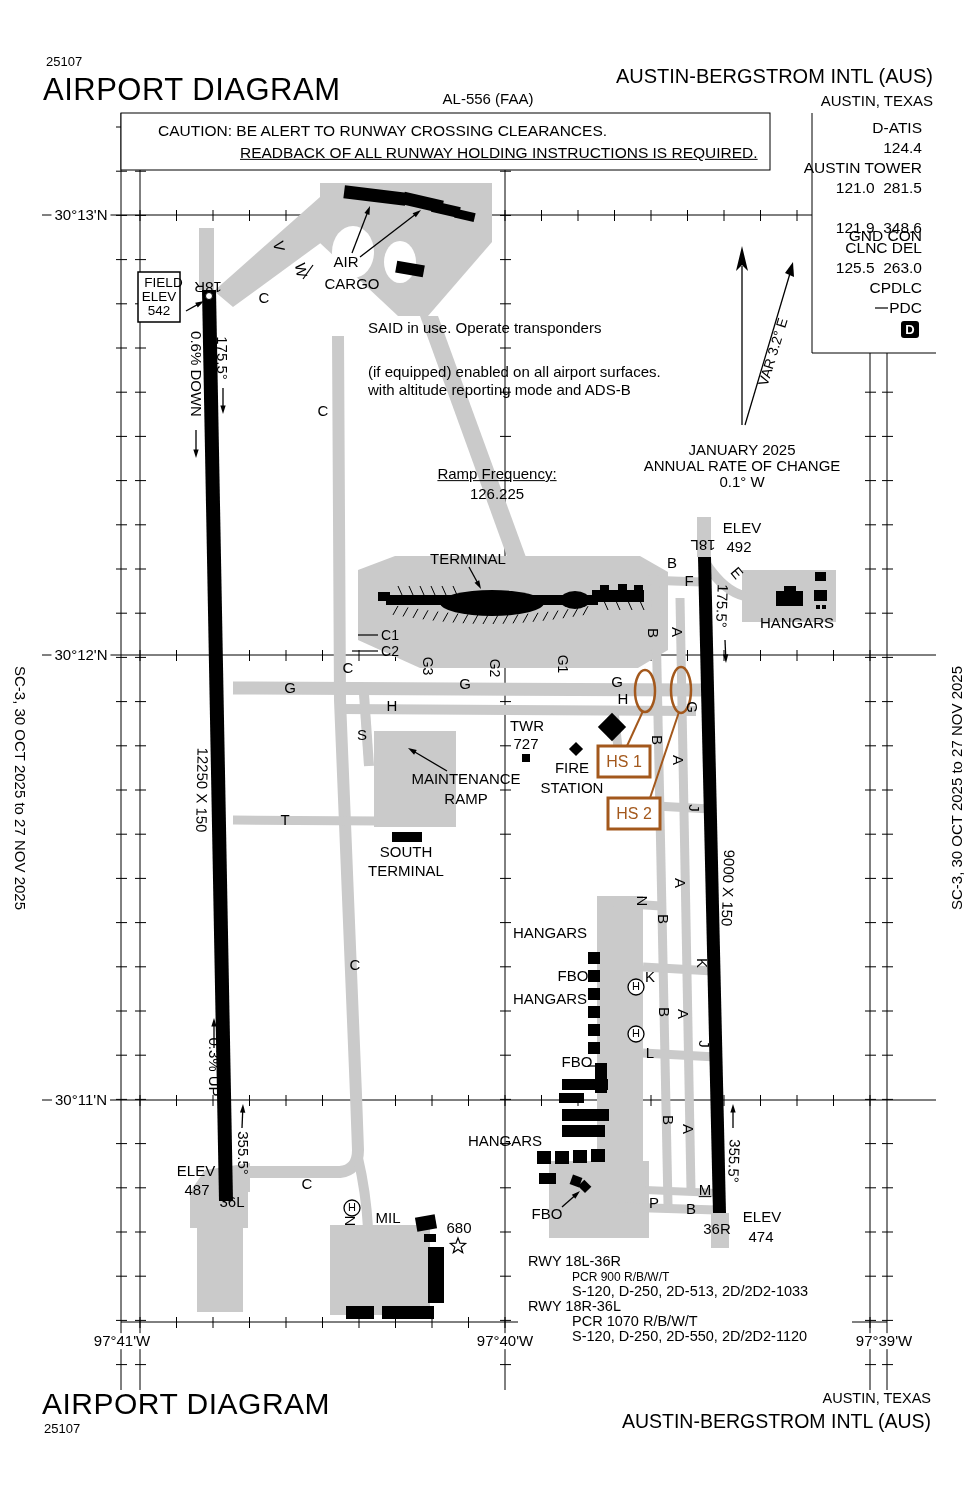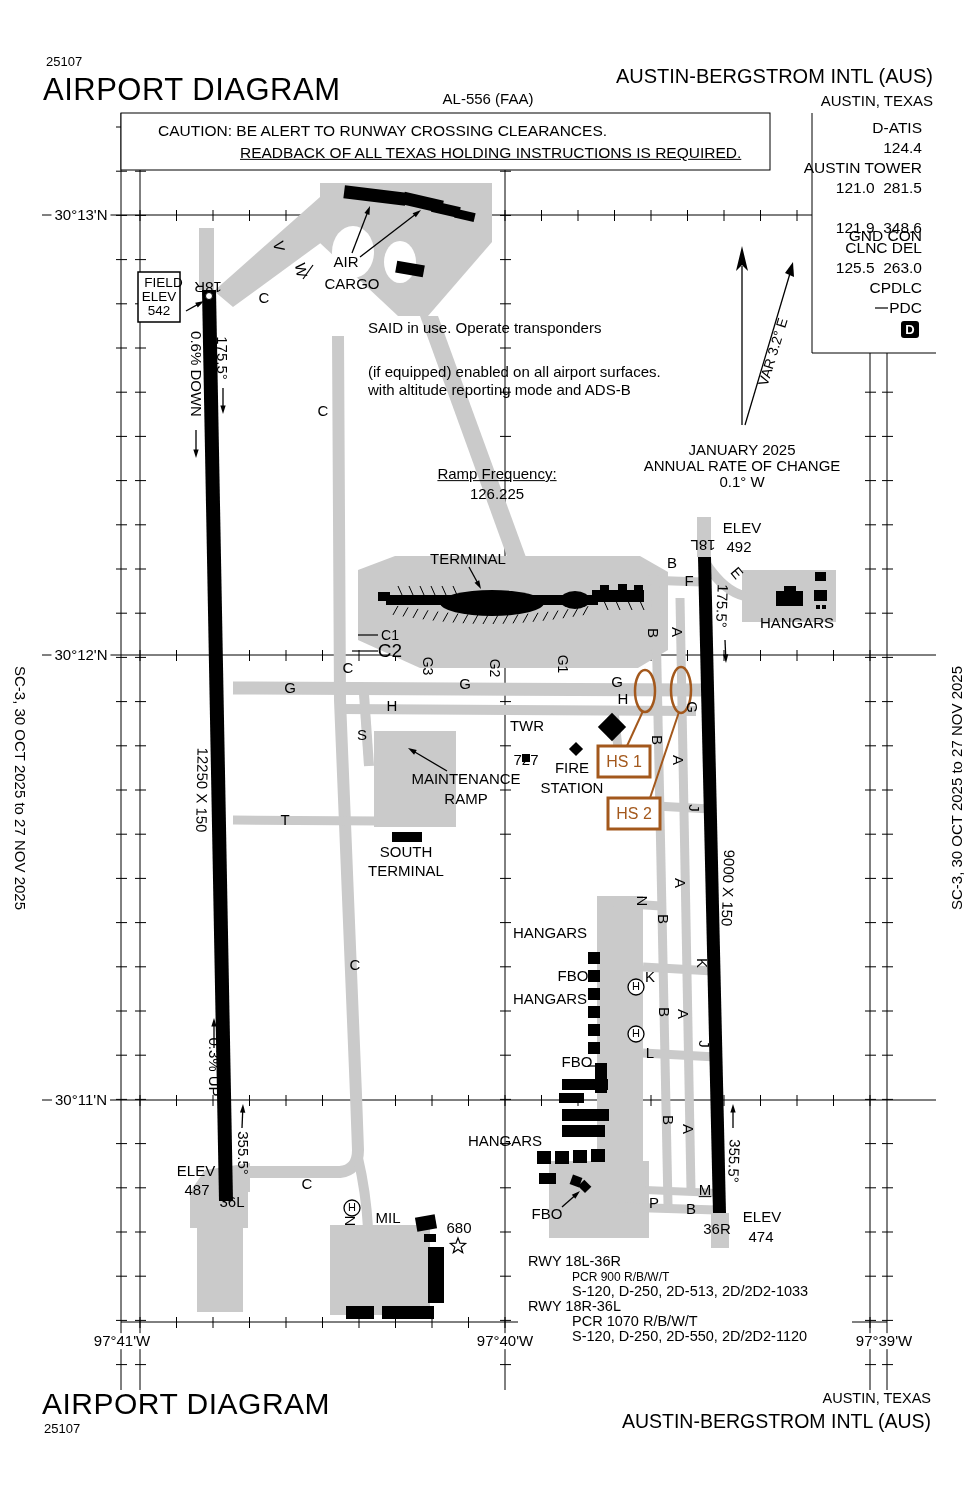--- a/index.html
+++ b/index.html
@@ -457,21 +457,21 @@
   <div class="lbl" style="left:957px;top:788px;font-size:15px;transform:translate(-50%,-50%) rotate(-90deg)">SC-3, 30 OCT 2025 to 27 NOV 2025</div>
 
   <div id="map-labels">
       <div class="lbl" style="left: 81px; top: 215px; font-size: 15px; transform: translate(-50%, -50%) rotate(0deg); background: rgb(255, 255, 255); padding: 0px 3px;">30°13'N</div>
       <div class="lbl" style="left: 81px; top: 655px; font-size: 15px; transform: translate(-50%, -50%) rotate(0deg); background: rgb(255, 255, 255); padding: 0px 3px;">30°12'N</div>
       <div class="lbl" style="left: 81px; top: 1100px; font-size: 15px; transform: translate(-50%, -50%) rotate(0deg); background: rgb(255, 255, 255); padding: 0px 3px;">30°11'N</div>
       <div class="lbl" style="left: 122px; top: 1341px; font-size: 15px; transform: translate(-50%, -50%) rotate(0deg); background: rgb(255, 255, 255); padding: 0px 3px;">97°41'W</div>
       <div class="lbl" style="left: 505px; top: 1341px; font-size: 15px; transform: translate(-50%, -50%) rotate(0deg); background: rgb(255, 255, 255); padding: 0px 3px;">97°40'W</div>
       <div class="lbl" style="left: 884px; top: 1341px; font-size: 15px; transform: translate(-50%, -50%) rotate(0deg); background: rgb(255, 255, 255); padding: 0px 3px;">97°39'W</div>
       <div class="lbl" style="left: 158px; top: 131px; font-size: 15.5px; transform: translate(0px, -50%) rotate(0deg);">CAUTION: BE ALERT TO RUNWAY CROSSING CLEARANCES.</div>
-      <div class="lbl" style="left: 240px; top: 153px; font-size: 15.5px; transform: translate(0px, -50%) rotate(0deg); text-decoration: underline;">READBACK OF ALL TEXAS HOLDING INSTRUCTIONS IS REQUIRED.</div>
+      <div class="lbl" style="left: 240px; top: 153px; font-size: 15.5px; transform: translate(0px, -50%) rotate(0deg); text-decoration: underline;">READBACK OF ALL RUNWAY HOLDING INSTRUCTIONS IS REQUIRED.</div>
       <div class="lbl" style="left: 910px; top: 330px; font-size: 13px; transform: translate(-50%, -50%) rotate(0deg); font-weight: bold; color: rgb(255, 255, 255);">D</div>
       <div class="lbl" style="left: 159px; top: 283px; font-size: 13.5px; transform: translate(-50%, -50%) rotate(0deg); padding-left: 9px;">FIELD</div>
       <div class="lbl" style="left: 159px; top: 297px; font-size: 13.5px; transform: translate(-50%, -50%) rotate(0deg);">ELEV</div>
       <div class="lbl" style="left: 159px; top: 311px; font-size: 13.5px; transform: translate(-50%, -50%) rotate(0deg);">542</div>
       <div class="lbl" style="left: 208px; top: 287px; font-size: 15px; transform: translate(-50%, -50%) rotate(180deg);">18R</div>
       <div class="lbl" style="left: 196px; top: 374px; font-size: 15px; transform: translate(-50%, -50%) rotate(90deg);">0.6% DOWN</div>
       <div class="lbl" style="left: 222px; top: 358px; font-size: 15px; transform: translate(-50%, -50%) rotate(90deg);">175.5°</div>
       <div class="lbl" style="left: 346px; top: 262px; font-size: 15px; transform: translate(-50%, -50%) rotate(0deg);">AIR</div>
       <div class="lbl" style="left: 352px; top: 284px; font-size: 15px; transform: translate(-50%, -50%) rotate(0deg);">CARGO</div>
       <div class="lbl" style="left: 368px; top: 328px; font-size: 15px; transform: translate(0px, -50%) rotate(0deg);">SAID in use. Operate transponders</div>
@@ -490,21 +490,21 @@
       <div class="lbl" style="left: 722px; top: 606px; font-size: 15px; transform: translate(-50%, -50%) rotate(92deg);">175.5°</div>
       <div class="lbl" style="left: 797px; top: 623px; font-size: 15px; transform: translate(-50%, -50%) rotate(0deg);">HANGARS</div>
       <div class="lbl" style="left: 279px; top: 246px; font-size: 15px; transform: translate(-50%, -50%) rotate(80deg);">V</div>
       <div class="lbl" style="left: 301px; top: 270px; font-size: 15px; transform: translate(-50%, -50%) rotate(80deg);">W</div>
       <div class="lbl" style="left: 264px; top: 298px; font-size: 15px; transform: translate(-50%, -50%) rotate(0deg);">C</div>
       <div class="lbl" style="left: 323px; top: 411px; font-size: 15px; transform: translate(-50%, -50%) rotate(0deg);">C</div>
       <div class="lbl" style="left: 348px; top: 668px; font-size: 15px; transform: translate(-50%, -50%) rotate(0deg);">C</div>
       <div class="lbl" style="left: 355px; top: 965px; font-size: 15px; transform: translate(-50%, -50%) rotate(0deg);">C</div>
       <div class="lbl" style="left: 307px; top: 1184px; font-size: 15px; transform: translate(-50%, -50%) rotate(0deg);">C</div>
       <div class="lbl" style="left: 390px; top: 635px; font-size: 14px; transform: translate(-50%, -50%) rotate(0deg);">C1</div>
-      <div class="lbl" style="left: 390px; top: 651px; font-size: 19px; transform: translate(-50%, -50%) rotate(0deg);">C2</div>
+      <div class="lbl" style="left: 390px; top: 651px; font-size: 14px; transform: translate(-50%, -50%) rotate(0deg);">C2</div>
       <div class="lbl" style="left: 428px; top: 666px; font-size: 14px; transform: translate(-50%, -50%) rotate(90deg);">G3</div>
       <div class="lbl" style="left: 495px; top: 668px; font-size: 14px; transform: translate(-50%, -50%) rotate(90deg);">G2</div>
       <div class="lbl" style="left: 563px; top: 664px; font-size: 14px; transform: translate(-50%, -50%) rotate(90deg);">G1</div>
       <div class="lbl" style="left: 290px; top: 688px; font-size: 15px; transform: translate(-50%, -50%) rotate(0deg);">G</div>
       <div class="lbl" style="left: 465px; top: 684px; font-size: 15px; transform: translate(-50%, -50%) rotate(0deg);">G</div>
       <div class="lbl" style="left: 617px; top: 682px; font-size: 15px; transform: translate(-50%, -50%) rotate(0deg);">G</div>
       <div class="lbl" style="left: 692px; top: 707px; font-size: 15px; transform: translate(-50%, -50%) rotate(90deg);">G</div>
       <div class="lbl" style="left: 392px; top: 706px; font-size: 15px; transform: translate(-50%, -50%) rotate(0deg);">H</div>
       <div class="lbl" style="left: 623px; top: 699px; font-size: 15px; transform: translate(-50%, -50%) rotate(0deg);">H</div>
       <div class="lbl" style="left: 362px; top: 735px; font-size: 15px; transform: translate(-50%, -50%) rotate(0deg);">S</div>
@@ -526,21 +526,21 @@
       <div class="lbl" style="left: 683px; top: 1014px; font-size: 15px; transform: translate(-50%, -50%) rotate(90deg);">A</div>
       <div class="lbl" style="left: 704px; top: 1044px; font-size: 15px; transform: translate(-50%, -50%) rotate(90deg);">J</div>
       <div class="lbl" style="left: 650px; top: 1053px; font-size: 15px; transform: translate(-50%, -50%) rotate(0deg);">L</div>
       <div class="lbl" style="left: 668px; top: 1120px; font-size: 15px; transform: translate(-50%, -50%) rotate(90deg);">B</div>
       <div class="lbl" style="left: 688px; top: 1129px; font-size: 15px; transform: translate(-50%, -50%) rotate(90deg);">A</div>
       <div class="lbl" style="left: 350px; top: 1221px; font-size: 15px; transform: translate(-50%, -50%) rotate(90deg);">N</div>
       <div class="lbl" style="left: 705px; top: 1190px; font-size: 15px; transform: translate(-50%, -50%) rotate(0deg); text-decoration: underline;">M</div>
       <div class="lbl" style="left: 654px; top: 1203px; font-size: 15px; transform: translate(-50%, -50%) rotate(0deg);">P</div>
       <div class="lbl" style="left: 691px; top: 1209px; font-size: 15px; transform: translate(-50%, -50%) rotate(0deg);">B</div>
       <div class="lbl" style="left: 527px; top: 726px; font-size: 15px; transform: translate(-50%, -50%) rotate(0deg);">TWR</div>
-      <div class="lbl" style="left: 526px; top: 744px; font-size: 15px; transform: translate(-50%, -50%) rotate(0deg); margin-top: 16px;">727</div>
+      <div class="lbl" style="left: 526px; top: 744px; font-size: 15px; transform: translate(-50%, -50%) rotate(0deg);">727</div>
       <div class="lbl" style="left: 572px; top: 768px; font-size: 15px; transform: translate(-50%, -50%) rotate(0deg);">FIRE</div>
       <div class="lbl" style="left: 572px; top: 788px; font-size: 15px; transform: translate(-50%, -50%) rotate(0deg);">STATION</div>
       <div class="lbl" style="left: 624px; top: 762px; font-size: 16px; transform: translate(-50%, -50%) rotate(0deg); color: rgb(163, 88, 28);">HS 1</div>
       <div class="lbl" style="left: 634px; top: 814px; font-size: 16px; transform: translate(-50%, -50%) rotate(0deg); color: rgb(163, 88, 28);">HS 2</div>
       <div class="lbl" style="left: 466px; top: 779px; font-size: 15px; transform: translate(-50%, -50%) rotate(0deg);">MAINTENANCE</div>
       <div class="lbl" style="left: 466px; top: 799px; font-size: 15px; transform: translate(-50%, -50%) rotate(0deg);">RAMP</div>
       <div class="lbl" style="left: 406px; top: 852px; font-size: 15px; transform: translate(-50%, -50%) rotate(0deg);">SOUTH</div>
       <div class="lbl" style="left: 406px; top: 871px; font-size: 15px; transform: translate(-50%, -50%) rotate(0deg);">TERMINAL</div>
       <div class="lbl" style="left: 202px; top: 790px; font-size: 15px; transform: translate(-50%, -50%) rotate(91deg);">12250 X 150</div>
       <div class="lbl" style="left: 728px; top: 888px; font-size: 15px; transform: translate(-50%, -50%) rotate(92deg);">9000 X 150</div>

